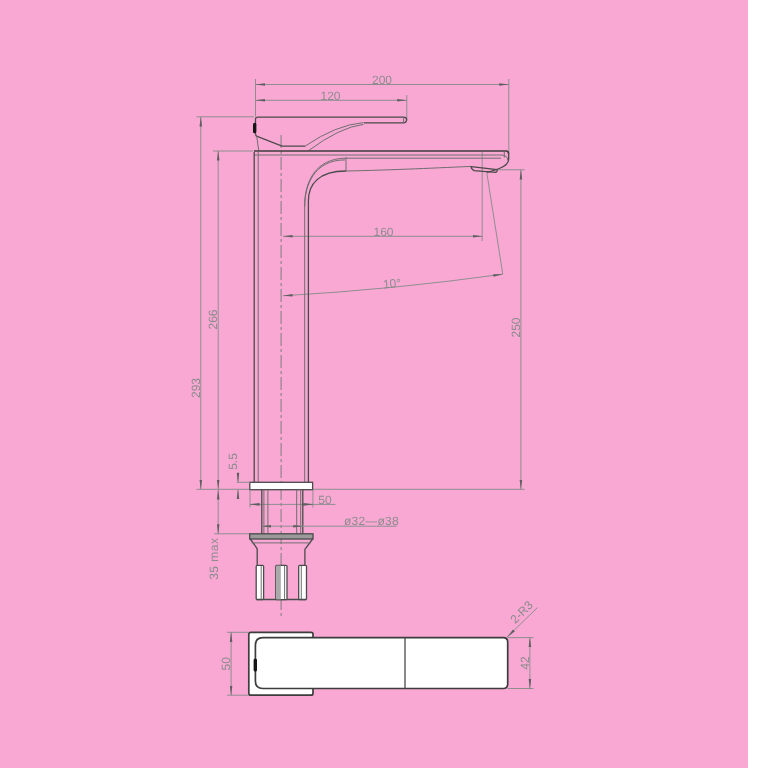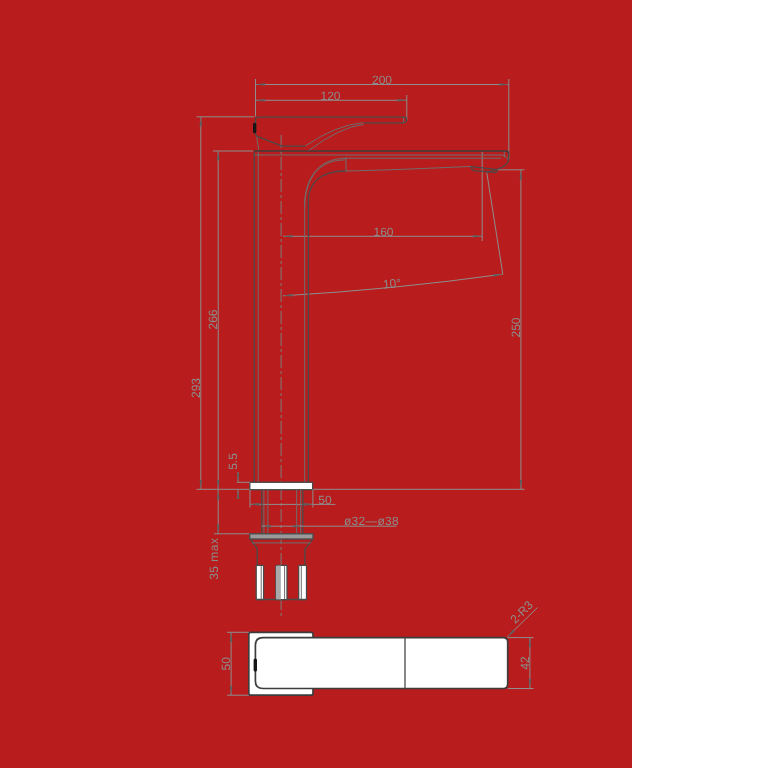--- a/index.html
+++ b/index.html
@@ -1,16 +1,16 @@
 <!DOCTYPE html>
 <html><head>
 <meta charset="utf-8">
 <style>
 html,body{margin:0;padding:0;background:#ffffff;}
-#page{width:632px;height:768px;position:relative;background:#b91c1c;overflow:hidden;}
+#page{width:748px;height:768px;position:relative;background:#f9a8d4;overflow:hidden;}
 text{font-family:"Liberation Sans",sans-serif;fill:#8c8c8c;font-size:12px;-webkit-font-smoothing:antialiased;text-rendering:geometricPrecision;}
 .obj{stroke:#4a4a4a;stroke-width:1.3;}
 .objd{stroke:#3d3d3d;stroke-width:1.7;}
 .objl{stroke:#6e6e6e;stroke-width:1;}
 .dim{stroke:#8e8e8e;stroke-width:1;}
 .cl{stroke:#7d7d7d;stroke-width:1;stroke-dasharray:13 3 3 3;}
 </style>
 </head>
 <body>
 <div id="page">

